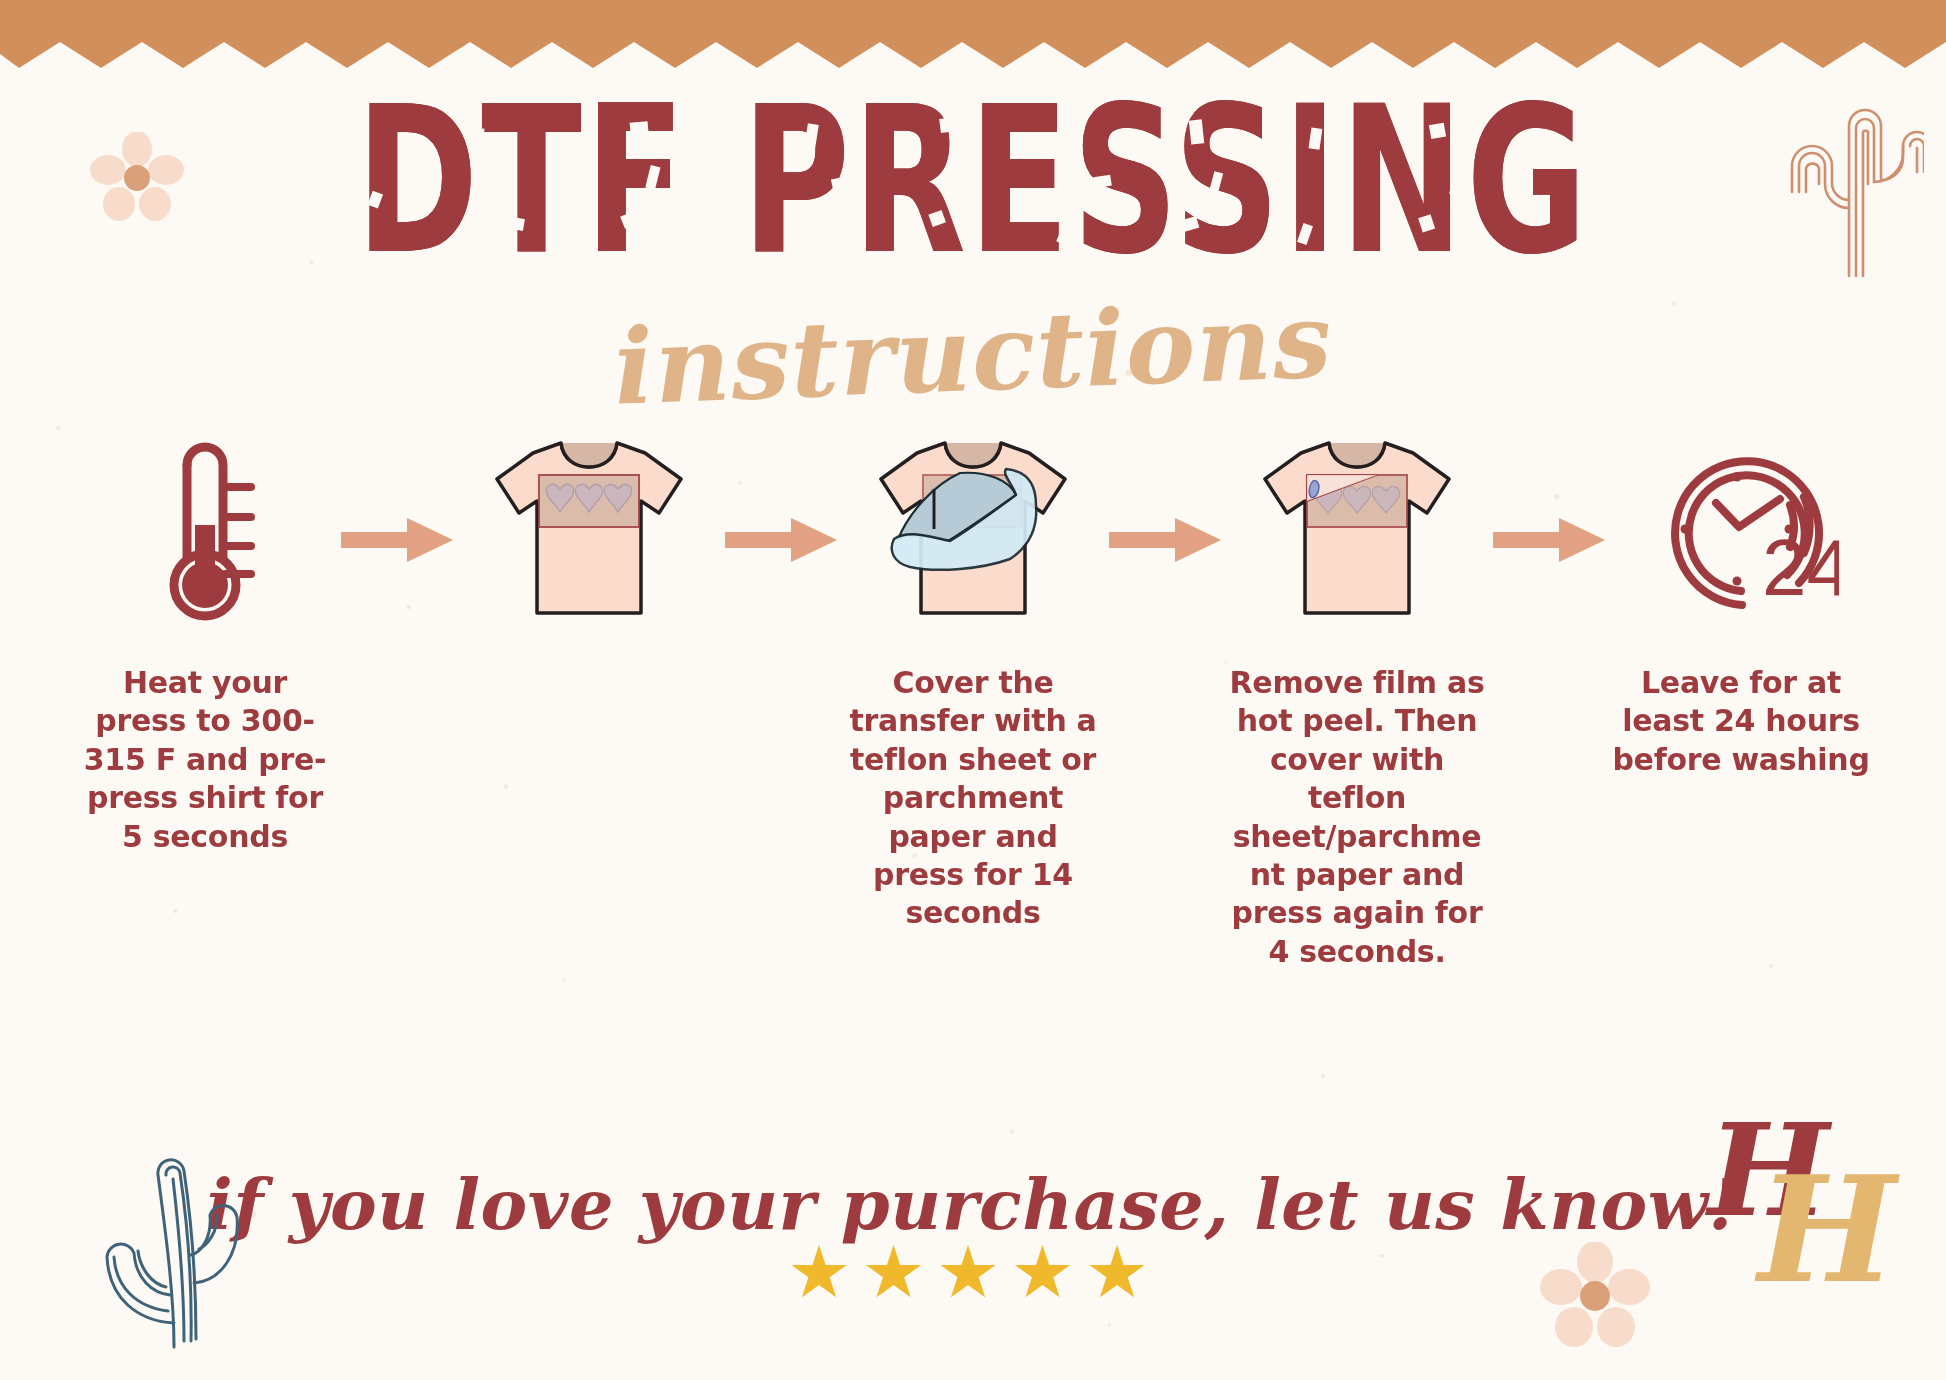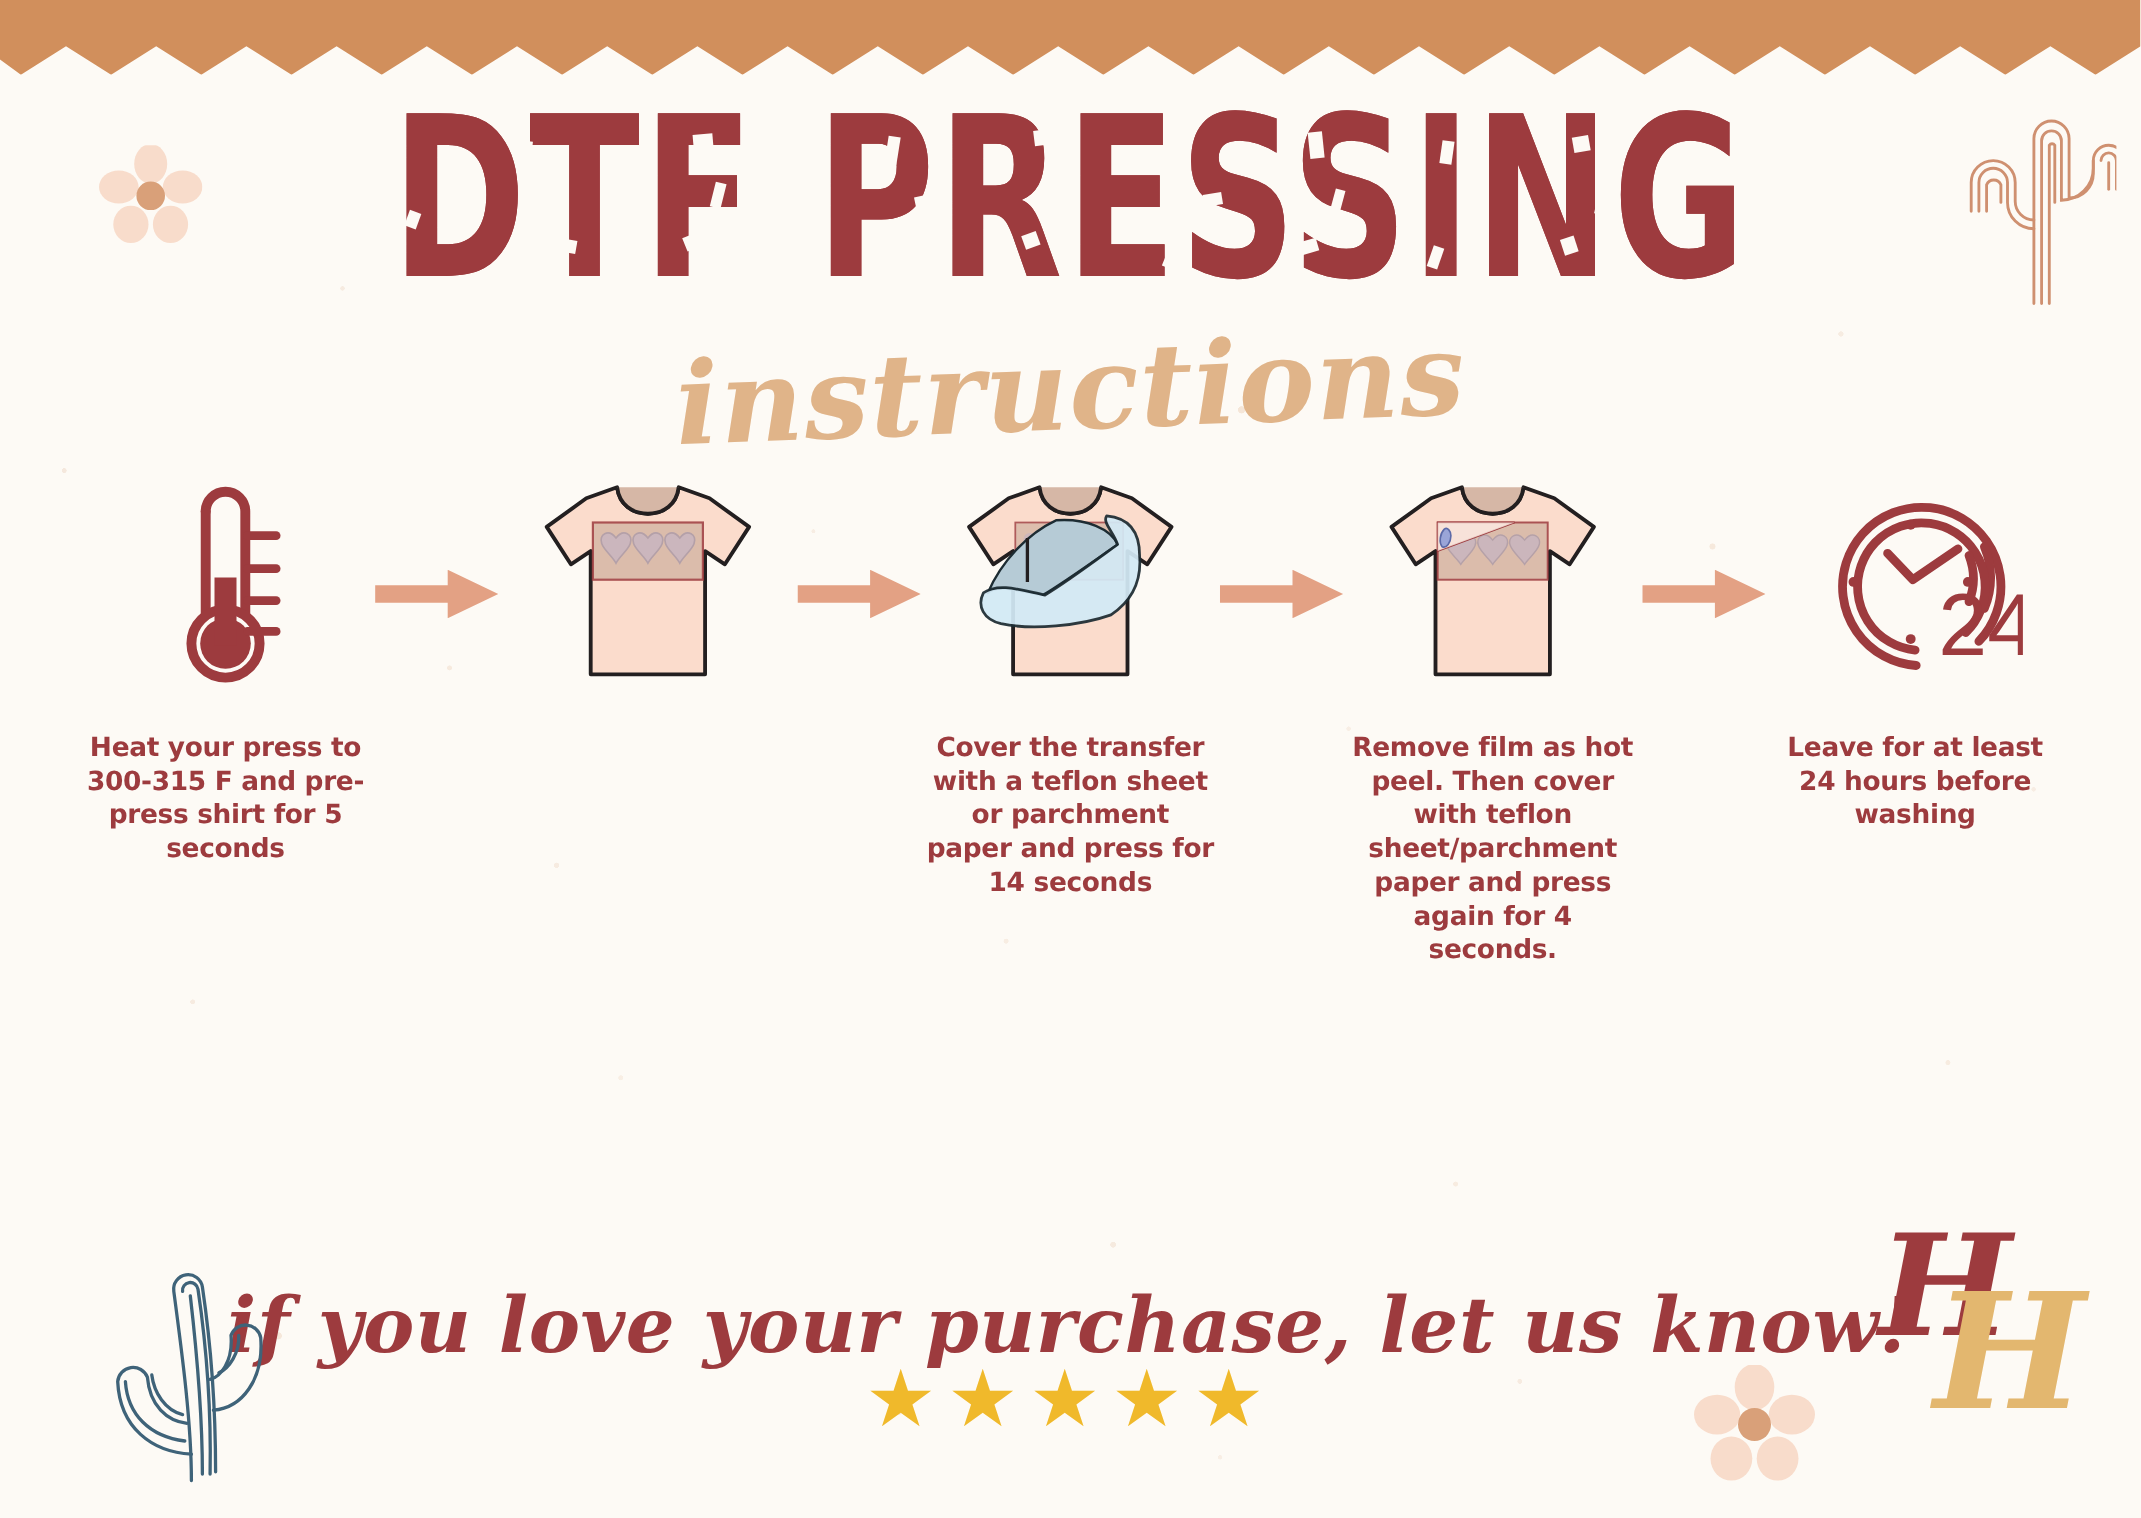--- a/index.html
+++ b/index.html
@@ -117,21 +117,21 @@
     display: flex;
     align-items: center;
     justify-content: flex-start;
   }
   .step-text {
     margin-top: 34px;
     text-align: center;
     color: #9d3b3e;
     font-family: "DejaVu Sans", "Liberation Sans", sans-serif;
     font-weight: 700;
-    font-size: 24px;
+    font-size: 30px;
     line-height: 1.28;
     letter-spacing: -0.3px;
     word-break: break-word;
   }
   .arrow {
     flex: 0 0 auto;
     width: 122px;
     display: flex;
     align-items: center;
     justify-content: center;

